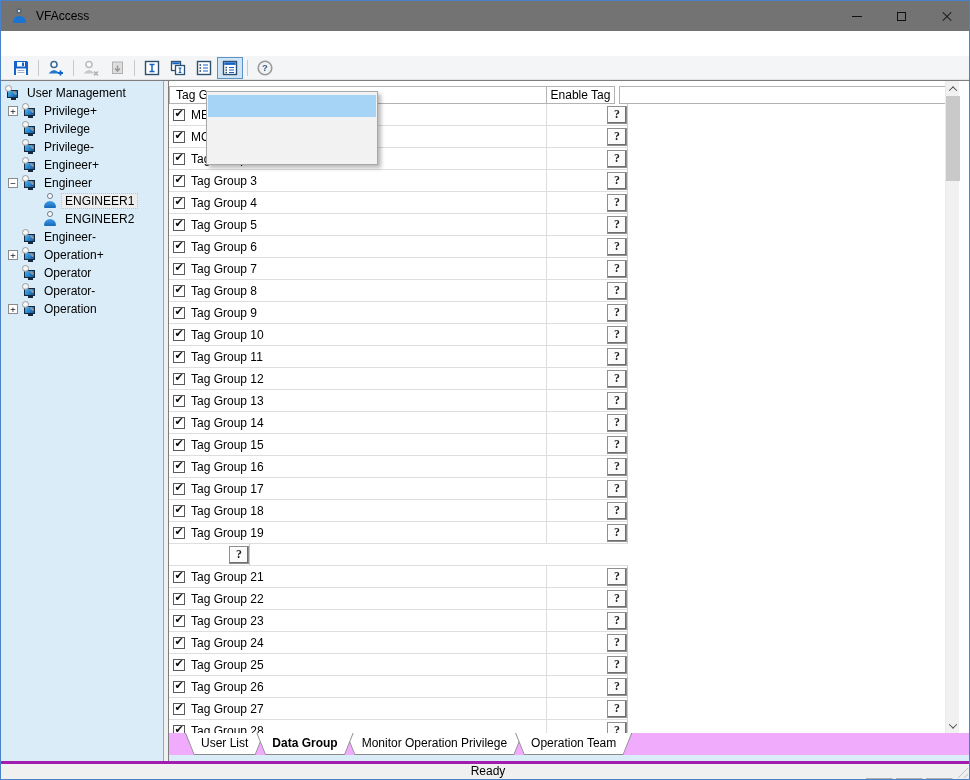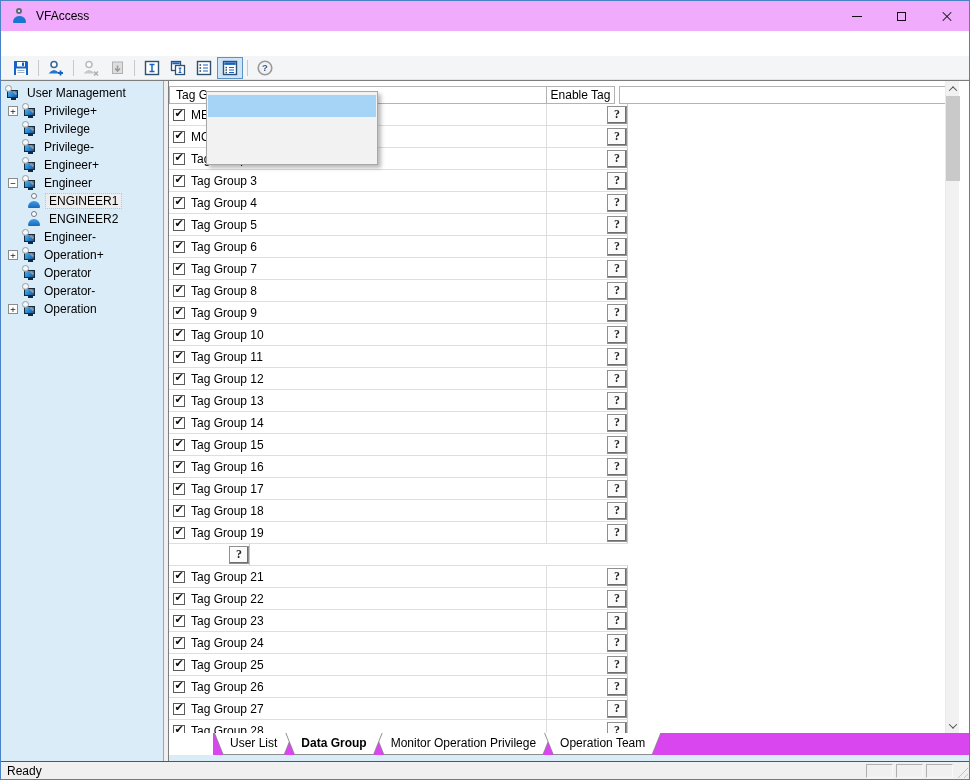--- a/index.html
+++ b/index.html
@@ -1,21 +1,21 @@
 <!DOCTYPE html>
 <html><head>
 <meta charset="utf-8">
 <style>
   html,body{margin:0;padding:0;background:#fff;}
   *{box-sizing:border-box;}
   .window{position:relative;width:970px;height:780px;border:1px solid #4a82c8;
     font-family:"Liberation Sans",sans-serif;color:#000;background:#fff;overflow:hidden;}
 
   
-  .titlebar{height:30px;display:flex;align-items:center;background:#f0abfc;}
+  .titlebar{height:30px;display:flex;align-items:center;background:#737373;}
   .app-icon{width:16px;height:16px;position:relative;margin:0 8px 0 11px;flex:none;}
   .ai-head{position:absolute;left:4px;top:0;width:6px;height:6px;border:2px solid #5a6a78;border-radius:50%;background:#fff;}
   .ai-body{position:absolute;left:1px;bottom:1px;width:13px;height:7px;background:#1b74d2;border-radius:6px 6px 1px 1px;}
   .win-title{font-size:12px;}
   .controls{margin-left:auto;display:flex;height:30px;}
   .ctl{width:45px;display:flex;align-items:center;justify-content:center;}
   .glyph-min{width:10px;height:1px;background:#111;display:block;}
   .glyph-max{width:9px;height:9px;border:1px solid #111;display:block;}
   .glyph-close{position:relative;width:10px;height:10px;display:block;}
   .glyph-close::before,.glyph-close::after{content:"";position:absolute;left:-1px;top:4.5px;width:12px;height:1px;background:#111;}
@@ -32,21 +32,21 @@
   .tsep{width:1px;height:16px;background:#c9c9c9;margin:0 4px;flex:none;}
 
   
   .client{position:absolute;top:79px;left:0;right:0;bottom:18px;display:flex;border-top:1px solid #7d7d7d;}
   .sidebar{width:163px;flex:none;background:#d9ecf8;border-right:1px solid #98a8b8;padding-top:3px;overflow:hidden;}
   .splitter{width:4px;flex:none;background:#f0f0f0;}
   .main{flex:1;min-width:0;display:flex;flex-direction:column;border-left:1px solid #7d7d7d;background:#fff;}
 
   
   .tree-item{height:18px;display:flex;align-items:center;font-size:12px;white-space:nowrap;}
-  .tree-item.lvl0{padding-left:3px;} .tree-item.lvl1{padding-left:7px;} .tree-item.lvl2{padding-left:12px;}
+  .tree-item.lvl0{padding-left:3px;} .tree-item.lvl1{padding-left:7px;} .tree-item.lvl2{padding-left:28px;}
   .expander{width:10px;height:10px;border:1px solid #8c8c8c;background:#fff;font-size:9px;line-height:8px;
     text-align:center;color:#222;margin-right:3px;flex:none;font-family:"DejaVu Sans Mono",monospace;}
   .expander:empty{visibility:hidden;}
   .tree-icon{position:relative;width:17px;height:16px;flex:none;margin-right:3px;}
   .ti-monitor{position:absolute;left:3px;bottom:3px;width:11px;height:8px;background:linear-gradient(135deg,#4db4f0,#0a58a8);border:1px solid #16283a;}
   .ti-base{position:absolute;left:7px;bottom:1px;width:5px;height:2px;background:#16283a;}
   .ti-lens{position:absolute;left:1px;top:0;width:7px;height:7px;border:1px solid #9a9a9a;border-radius:50%;background:rgba(248,250,252,.85);}
   .ti-handle{position:absolute;left:8.5px;top:7px;width:4px;height:2px;background:#9a9a9a;transform:rotate(45deg);}
   .icon-user{display:none;position:relative;width:17px;height:16px;flex:none;margin-right:3px;}
   .iu-head{position:absolute;left:5px;top:0;width:6px;height:6px;border:1.5px solid #6b7b8a;border-radius:50%;background:#fdfdfd;}
@@ -77,31 +77,31 @@
 
   
   .vscroll{position:absolute;top:0;right:10px;bottom:0;width:14px;background:#f1f1f1;border-left:1px solid #eaeaea;}
   .varrow{position:absolute;left:0;width:14px;height:15px;display:flex;align-items:center;justify-content:center;}
   .varrow.up{top:0;} .varrow.down{bottom:0;}
   .chev{width:6px;height:6px;border-left:1.5px solid #505050;border-bottom:1.5px solid #505050;display:block;}
   .chev.up{transform:rotate(135deg) translate(1px,-1px);} .chev.down{transform:rotate(-45deg) translate(1px,-1px);}
   .vthumb{position:absolute;left:0;top:15px;width:14px;height:85px;background:#c9c9c9;}
 
   
-  .tabbar{height:22px;display:flex;padding-left:1px;position:relative;background:#d946ef;flex:none;margin-left:44px;}
+  .tabbar{height:22px;display:flex;padding-left:16px;position:relative;background:#f0abfc;flex:none;}
   .tab{position:relative;height:22px;margin-right:-8px;}
   .tab .shape{position:absolute;inset:0;background:#8c8c8c;clip-path:polygon(0 0,100% 0,calc(100% - 9px) 100%,9px 100%);}
   .tab .shape-inner{position:absolute;left:1px;right:1px;top:0;bottom:1px;background:#fff;clip-path:polygon(0 0,100% 0,calc(100% - 8.4px) 100%,8.4px 100%);}
   .tab .tab-label{position:relative;display:block;padding:0 16px;line-height:20px;font-size:12px;white-space:nowrap;}
   .tab.active{z-index:3;} .tab.active .tab-label{font-weight:bold;}
   .strip{height:6px;background:#d9ecf8;flex:none;}
 
   
-  .statusbar{position:absolute;left:0;right:0;bottom:0;height:18px;background:#f0f0f0;border-top:1px solid #a21caf;
-    display:flex;align-items:center;padding-left:6px;font-size:12px;}
+  .statusbar{position:absolute;left:0;right:0;bottom:0;height:18px;background:#f0f0f0;border-top:3px solid #a21caf;
+    display:flex;align-items:center;padding-left:6px;font-size:12px;flex-direction:column;}
   .inds{margin-left:auto;display:flex;gap:3px;margin-right:16px;}
   .ind{min-width:27px;height:14px;padding:0 2px;border:1px solid;border-color:#b0b0b0 #f8f8f8 #f8f8f8 #b0b0b0;
     font-size:10.5px;display:flex;align-items:center;justify-content:center;color:#1a1a1a;}
   .ind.dim{color:#b5b5b5;}
   .grip{position:absolute;right:1px;bottom:1px;width:13px;height:13px;
     background:repeating-linear-gradient(135deg,transparent 0 3px,#c3c3c3 3px 4px);
     clip-path:polygon(100% 0,100% 100%,0 100%);}
 
   
   .context-menu{position:absolute;left:205px;top:90px;width:172px;background:#f2f2f2;border:1px solid #a8a8a8;

